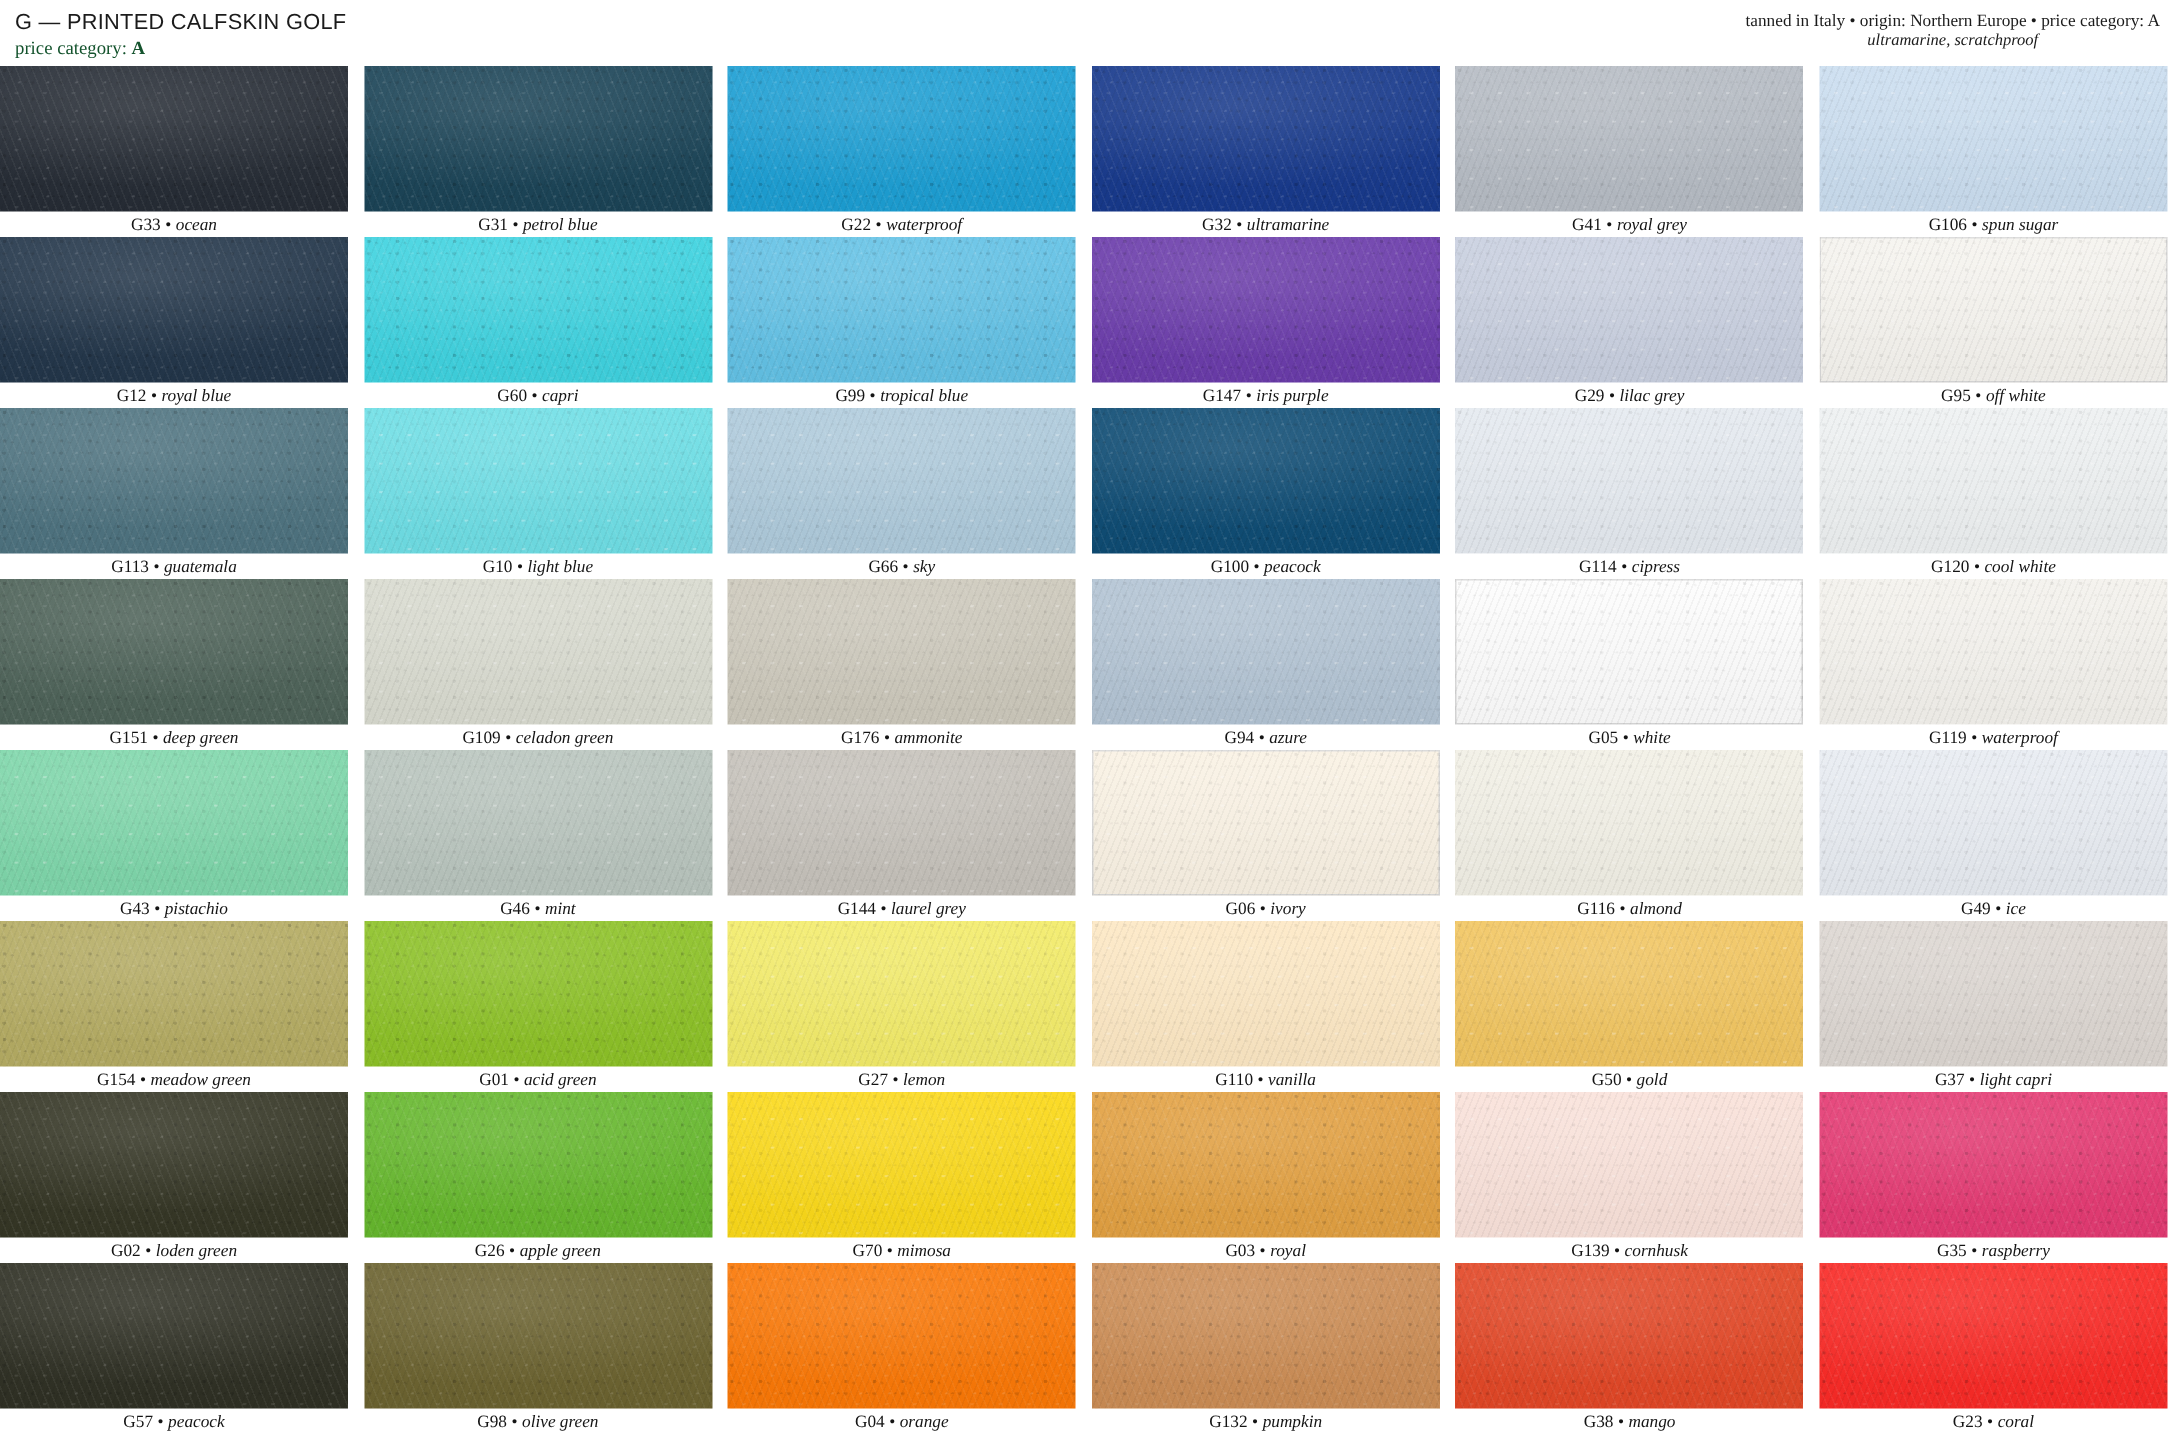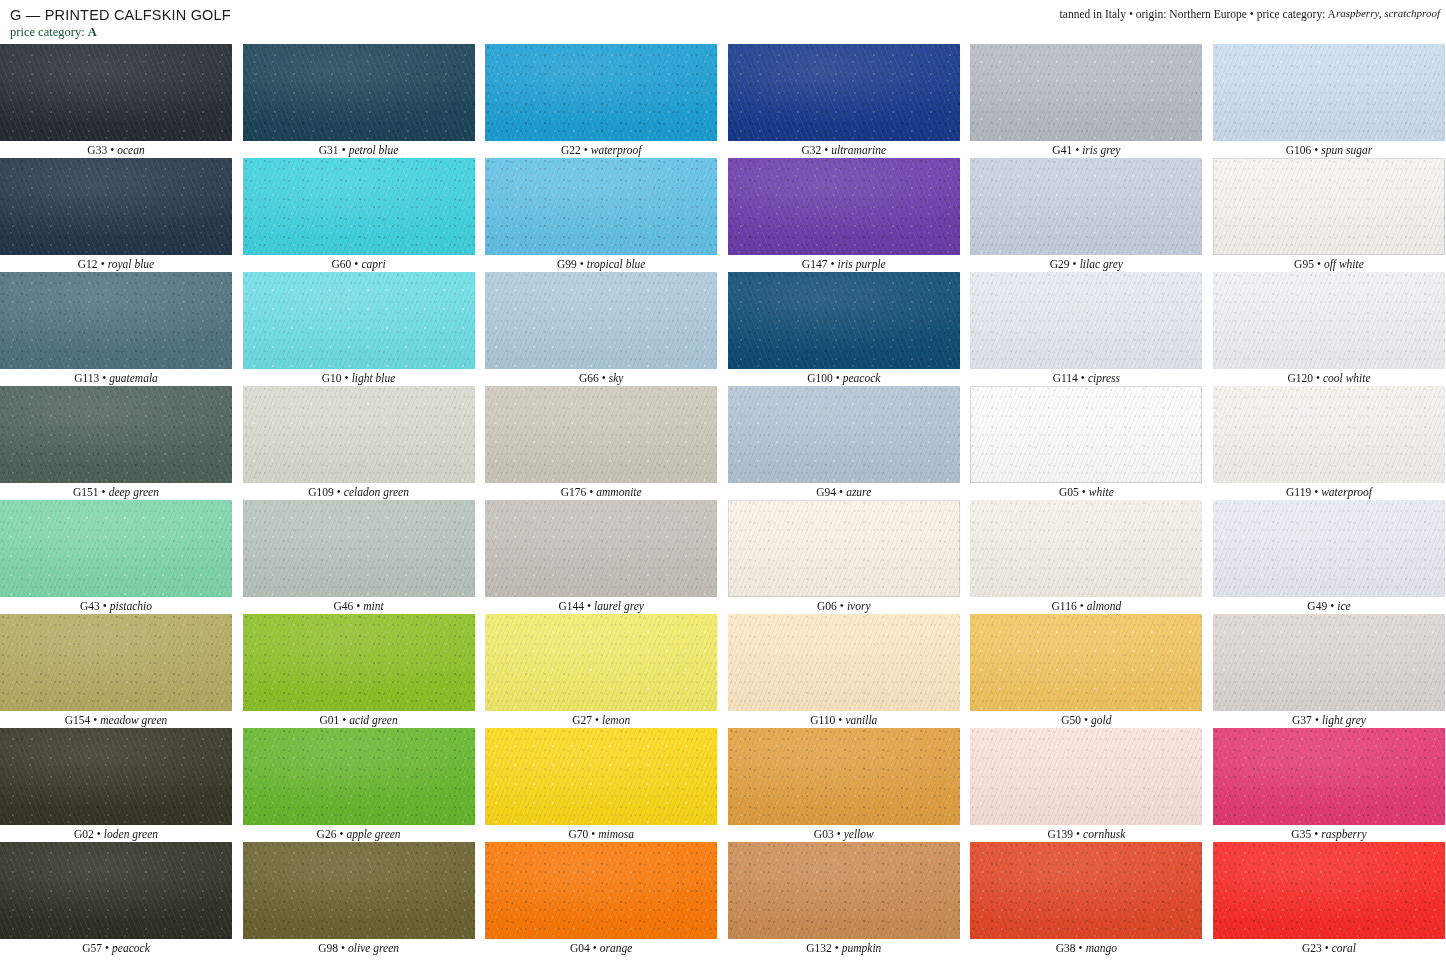--- a/index.html
+++ b/index.html
@@ -45,22 +45,22 @@
     font-family: "Liberation Serif", serif;
     font-size: 12.5px;
     color: #14532d;
     line-height: 15px;
     margin-top: 2px;
   }
   .family-price b { font-weight: 700; }
 
   .header-right {
     display: flex;
-    flex-direction: row;
-    align-items: flex-start;
+    flex-direction: column;
+    align-items: center;
     text-align: right;
     padding-right: 4px;
   }
   .meta-line {
     font-family: "Liberation Serif", serif;
     font-size: 11.5px;
     color: #1b1b1b;
     line-height: 14px;
     white-space: nowrap;
   }
@@ -154,21 +154,21 @@
   <div class="header">
     <div class="header-left">
       <div class="family-title">G — PRINTED CALFSKIN GOLF</div>
       <div class="family-price">
         <span>price category:</span>
         <b>A</b>
       </div>
     </div>
     <div class="header-right">
       <div class="meta-line">tanned in Italy • origin: Northern Europe • price category: A</div>
-      <div class="meta-line props">raspberry, scratchproof</div>
+      <div class="meta-line props">ultramarine, scratchproof</div>
     </div>
   </div>
 
   <div class="grid" id="swatch-grid">
       <div class="cell">
         <div class="swatch" style="background-color: rgb(38, 44, 53);">
           <div class="grain"></div>
           <div class="grain2"></div>
           <div class="sheen"></div>
         </div>
@@ -216,21 +216,21 @@
       </div>
       <div class="cell">
         <div class="swatch light" style="background-color: rgb(182, 188, 196);">
           <div class="grain"></div>
           <div class="grain2"></div>
           <div class="sheen"></div>
         </div>
         <div class="caption">
           <span class="code">G41</span>
           <span class="sep">•</span>
-          <span class="nm">iris grey</span>
+          <span class="nm">royal grey</span>
         </div>
       </div>
       <div class="cell">
         <div class="swatch light" style="background-color: rgb(203, 222, 240);">
           <div class="grain"></div>
           <div class="grain2"></div>
           <div class="sheen"></div>
         </div>
         <div class="caption">
           <span class="code">G106</span>
@@ -588,21 +588,21 @@
       </div>
       <div class="cell">
         <div class="swatch light" style="background-color: rgb(221, 215, 210);">
           <div class="grain"></div>
           <div class="grain2"></div>
           <div class="sheen"></div>
         </div>
         <div class="caption">
           <span class="code">G37</span>
           <span class="sep">•</span>
-          <span class="nm">light grey</span>
+          <span class="nm">light capri</span>
         </div>
       </div>
       <div class="cell">
         <div class="swatch" style="background-color: rgb(53, 54, 37);">
           <div class="grain"></div>
           <div class="grain2"></div>
           <div class="sheen"></div>
         </div>
         <div class="caption">
           <span class="code">G02</span>
@@ -636,21 +636,21 @@
       </div>
       <div class="cell">
         <div class="swatch" style="background-color: rgb(227, 161, 66);">
           <div class="grain"></div>
           <div class="grain2"></div>
           <div class="sheen"></div>
         </div>
         <div class="caption">
           <span class="code">G03</span>
           <span class="sep">•</span>
-          <span class="nm">yellow</span>
+          <span class="nm">royal</span>
         </div>
       </div>
       <div class="cell">
         <div class="swatch light" style="background-color: rgb(250, 226, 218);">
           <div class="grain"></div>
           <div class="grain2"></div>
           <div class="sheen"></div>
         </div>
         <div class="caption">
           <span class="code">G139</span>

